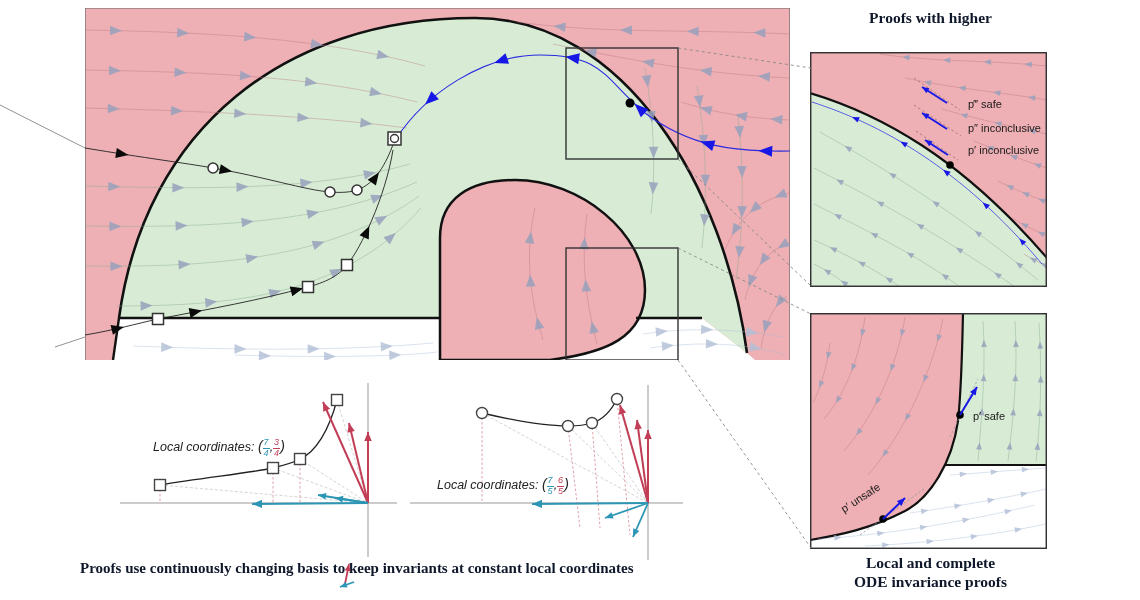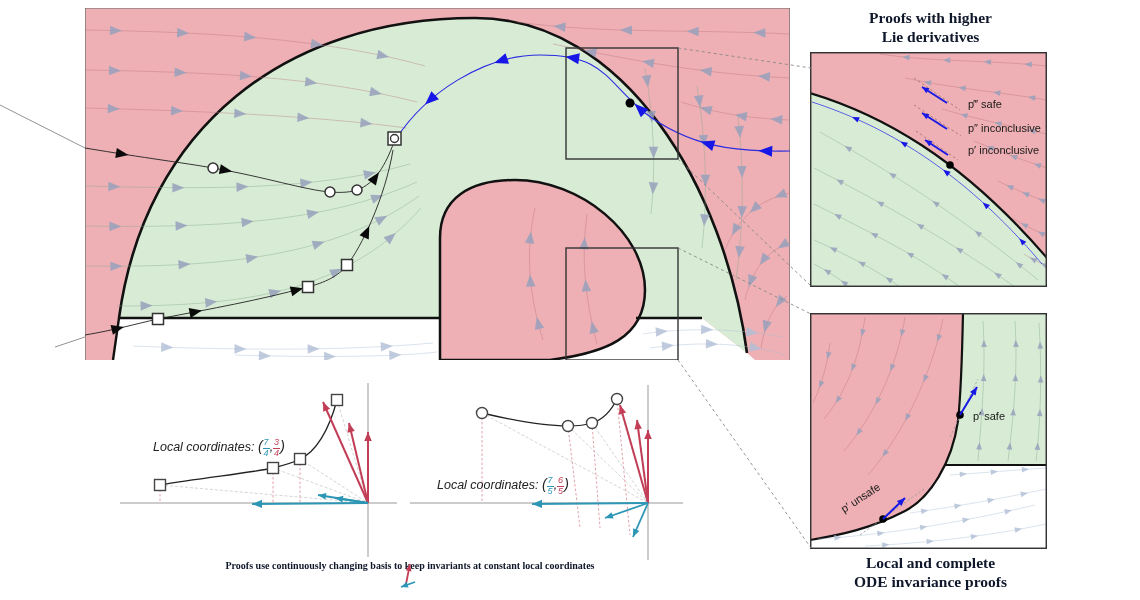--- a/index.html
+++ b/index.html
@@ -10,21 +10,21 @@
   .serif-bold{font-family:Liberation Serif, serif;font-weight:bold;color:#0f172a;}
   .inset-title{width:237px;text-align:center;font-size:15.5px;line-height:1.25;}
   .plot-label{font-size:12.5px;color:#222;white-space:nowrap;font-style:italic;}
   .paren{font-size:14px;}
   .frac{display:inline-block;vertical-align:-0.5em;text-align:center;
         font-size:9px;line-height:1.05;}
   .frac .num{display:block;border-bottom:1px solid currentColor;padding:0 1px;}
   .frac .den{display:block;}
   .c-teal{color:#2d96b5;}
   .c-red{color:#c23e56;}
-  .footer{top:560px;left:80px;width:660px;text-align:center;font-size:10px;}
+  .footer{top:560px;left:80px;width:660px;font-size:15px;}
   .footer .ico{display:inline-block;vertical-align:-8px;margin:0 5px;}
   text{font-family:"Liberation Sans",sans-serif;}
 </style>
 </head>
 <body>
 
 <svg id="main-fig" style="left:85px;top:8px" width="705" height="352" viewBox="0 0 705 352">
   <g id="m-base">
     <rect x="0" y="0" width="705" height="352" fill="#eeb0b4"></rect>
     <polygon points="34,310 617,310 662,345 670,352 28,352" fill="#ffffff"></polygon>
@@ -171,21 +171,20 @@
     <rect x="217.5" y="273.5" width="11" height="11" fill="#fff" stroke="#333" stroke-width="1.5"></rect>
     <rect x="256.5" y="251.5" width="11" height="11" fill="#fff" stroke="#333" stroke-width="1.5"></rect>
     <rect x="303" y="124" width="13" height="13" fill="#fff" stroke="#333" stroke-width="1.5"></rect>
     <circle cx="309.5" cy="130.5" r="4" fill="#fff" stroke="#333" stroke-width="1.4"></circle>
     <circle cx="545" cy="95" r="4.5" fill="#000"></circle>
   </g>
 </svg>
 
 <div class="abs serif-bold inset-title" style="left:812px;top:8px">
   <div>Proofs with higher</div>
-  <div>Lie derivatives</div>
 </div>
 
 <svg id="inset1" style="left:810px;top:52px" width="237" height="235" viewBox="0 0 237 235">
   <g id="i1-base">
     <rect x="0" y="0" width="237" height="235" fill="#eeb0b4"></rect>
     <path d="M0,41 C70,62 150,105 237,206 L237,235 L0,235 Z" fill="#d8ecd5"></path>
     <path d="M0,41 C70,62 150,105 237,206" fill="none" stroke="#111" stroke-width="2.2"></path>
   </g>
   <g id="i1-flows">
       <path d="M237,14 C180,8 120,10 70,2" fill="none" stroke="rgba(186,115,125,0.5)" stroke-width="0.8"></path>

